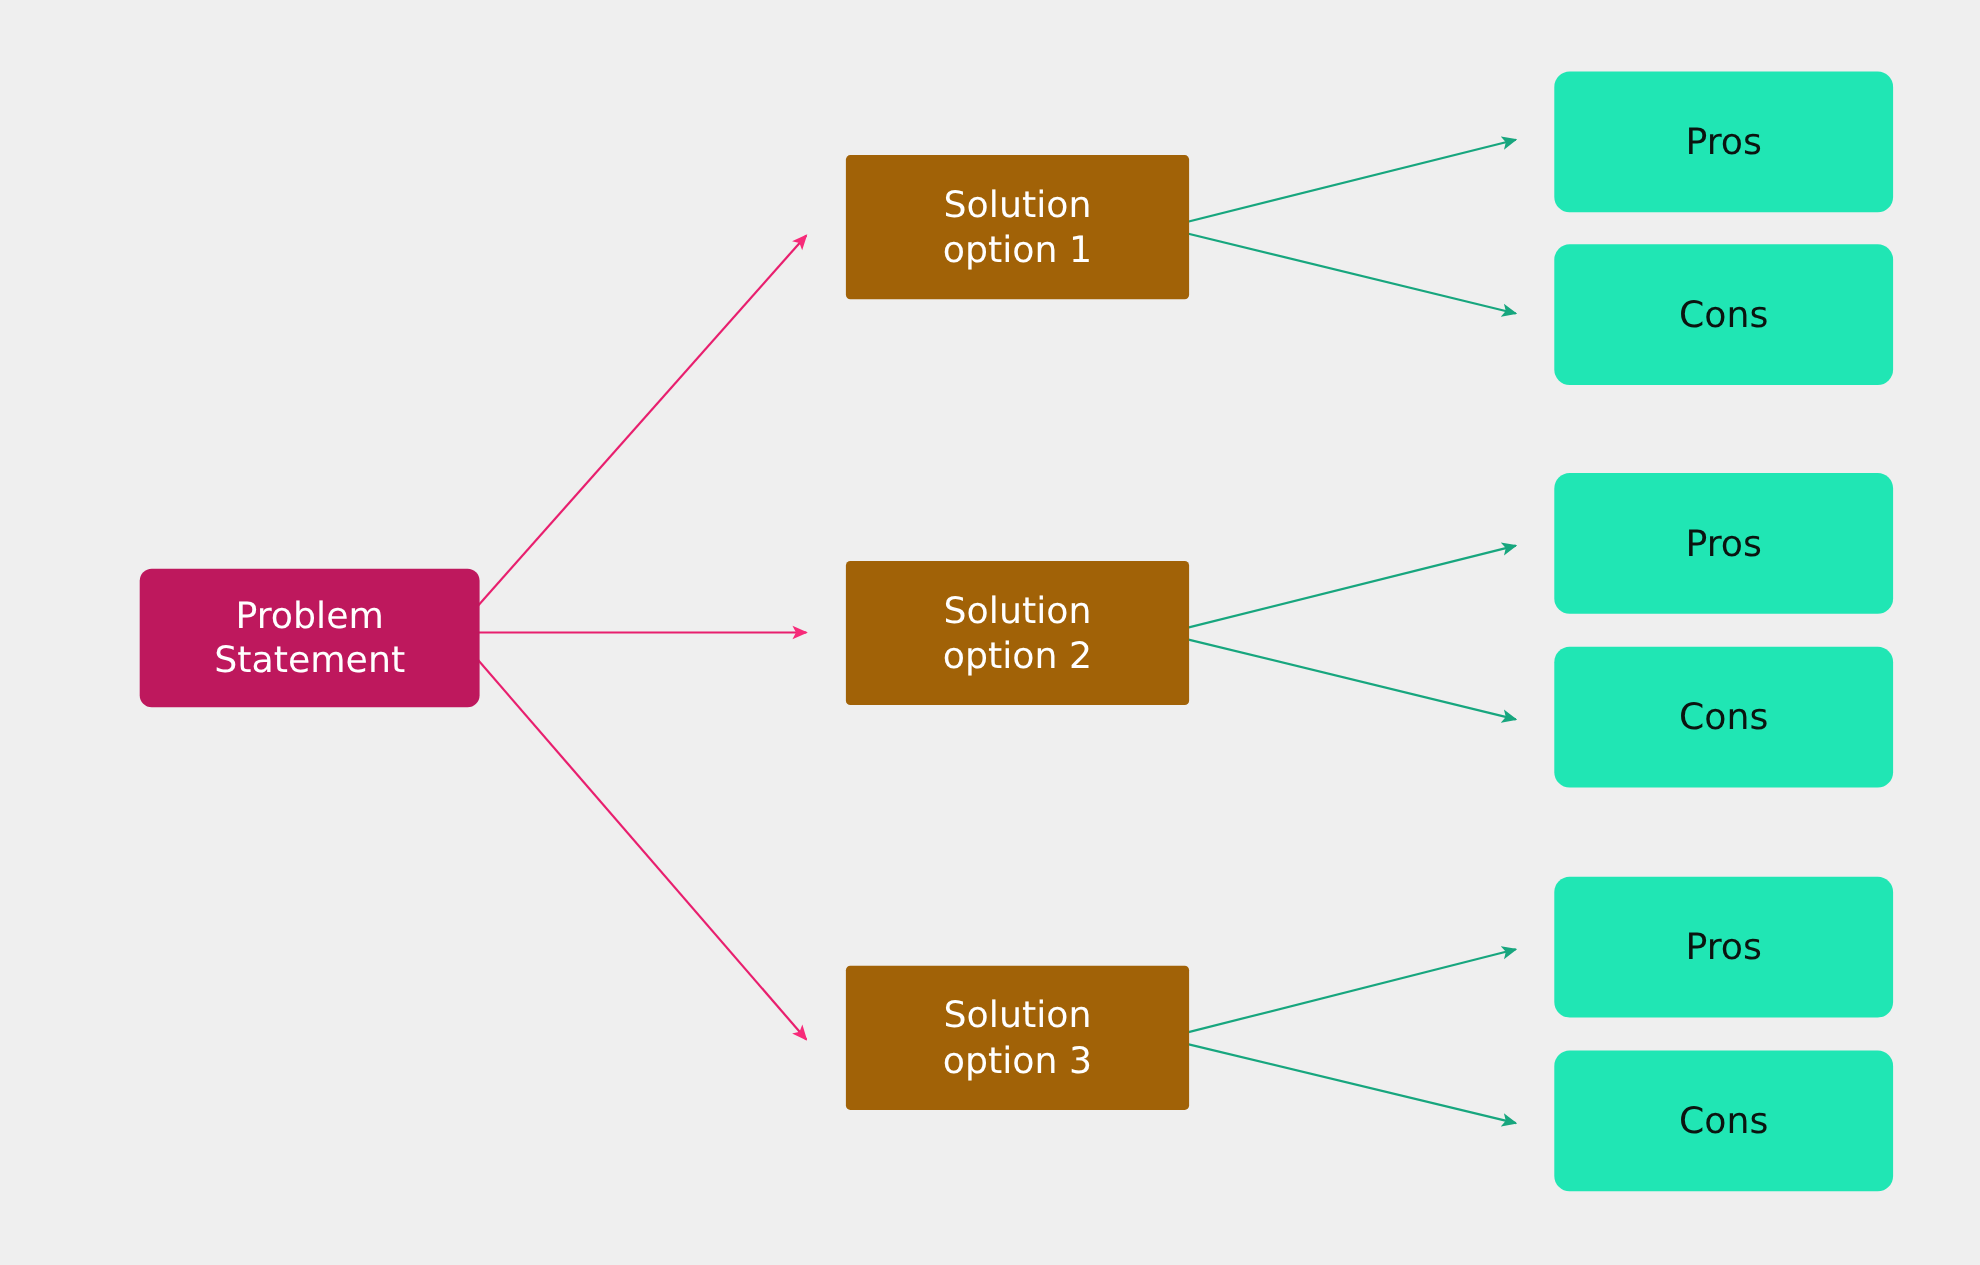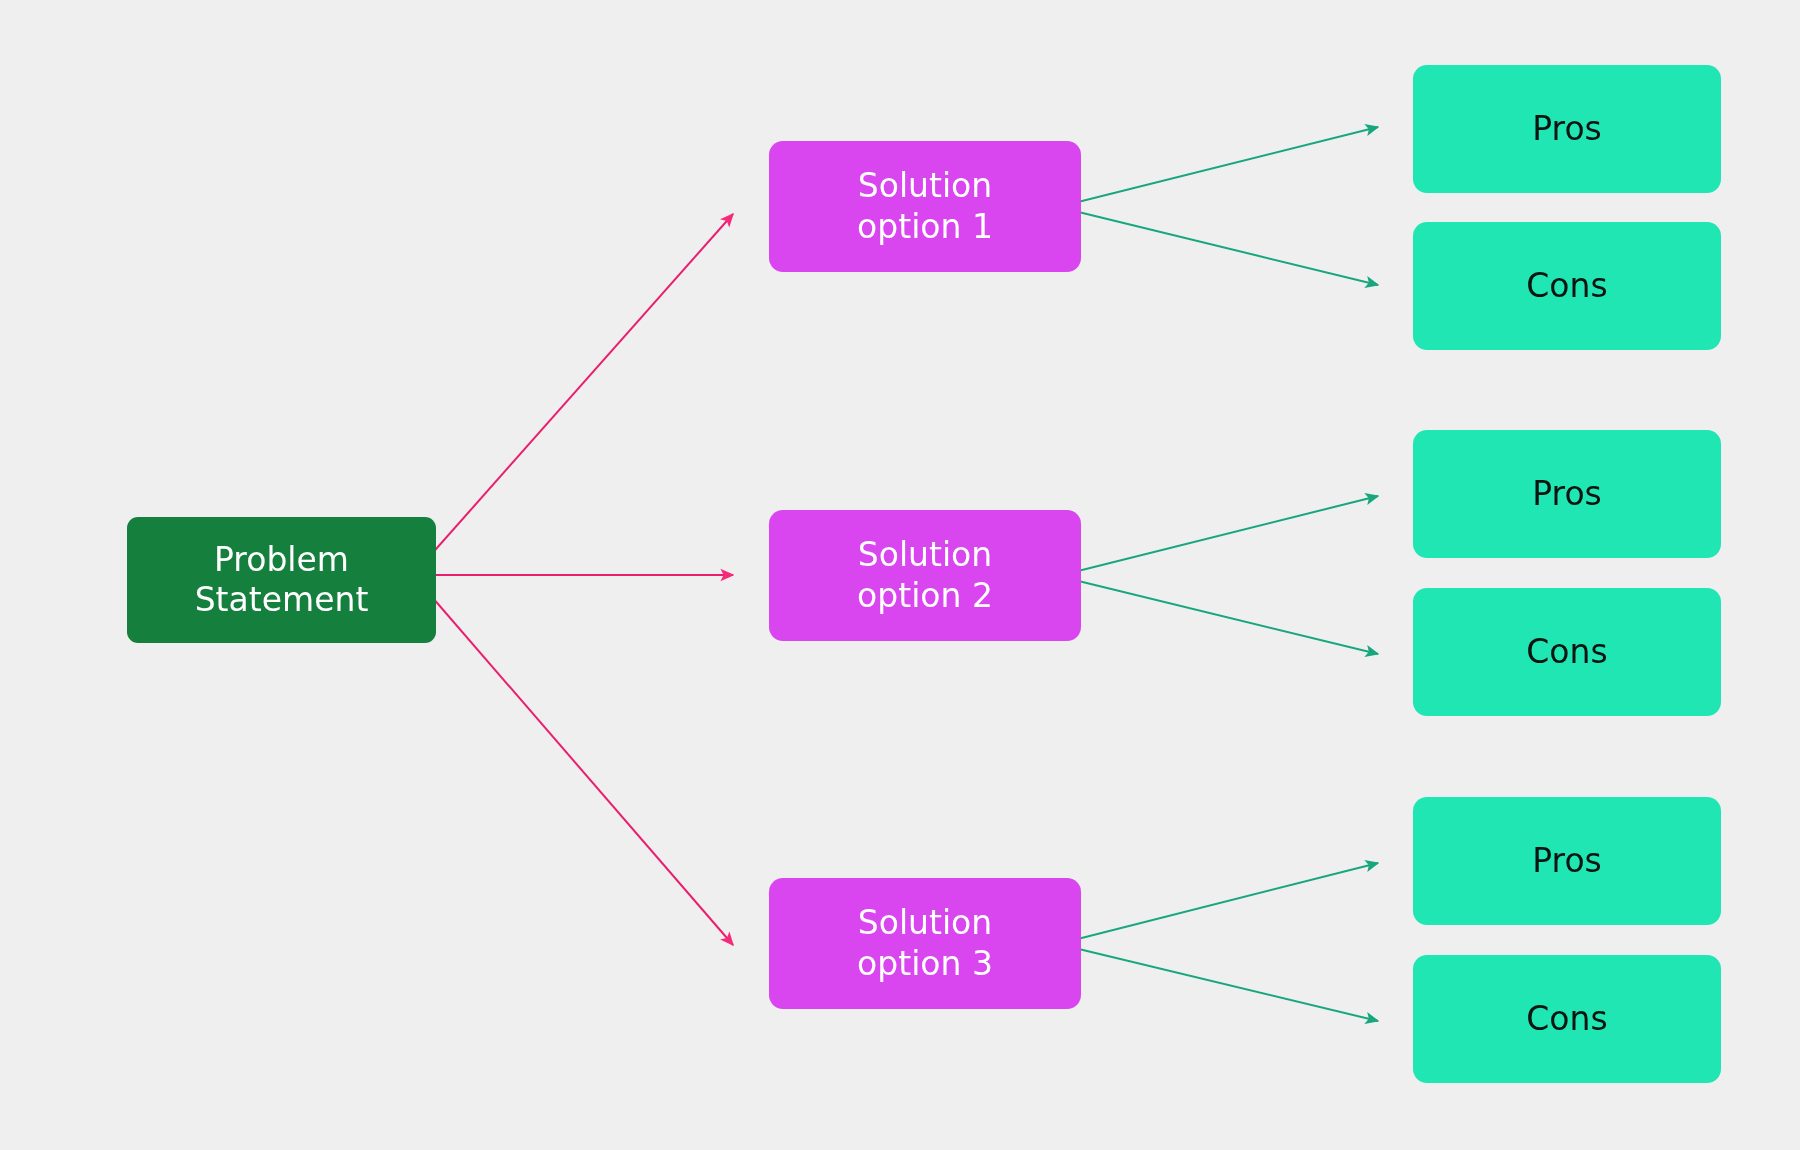--- a/index.html
+++ b/index.html
@@ -35,30 +35,30 @@
     align-items: center;
     justify-content: center;
     text-align: center;
     border-radius: 12px;
     line-height: 1.22;
     white-space: pre-line;
     user-select: none;
     margin-left: 24px;
   }
   .node-problem {
-    background: #15803d;
+    background: #be185d;
     color: #ffffff;
     font-size: 33px;
     border-radius: 11px;
   }
   .node-solution {
-    background: #d946ef;
+    background: #a16207;
     color: #ffffff;
     font-size: 33px;
-    border-radius: 14px;
+    border-radius: 4px;
   }
   .node-outcome {
     background: #20e6b4;
     color: #0b1410;
     font-size: 33px;
     border-radius: 14px;
   }
 </style>
 </head>
 <body>

